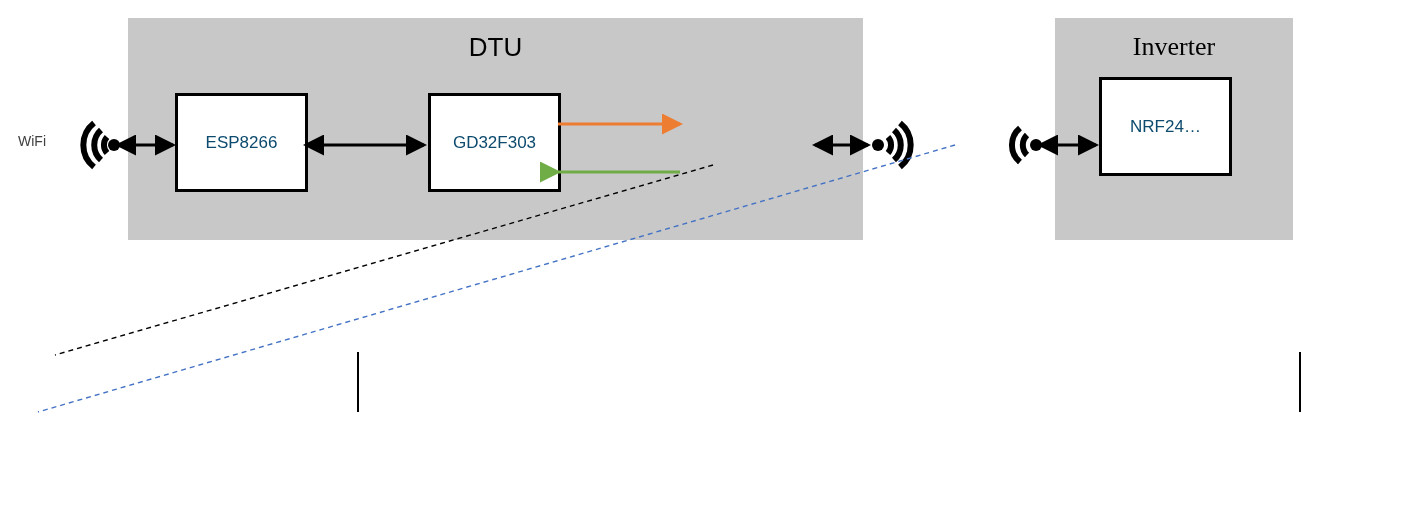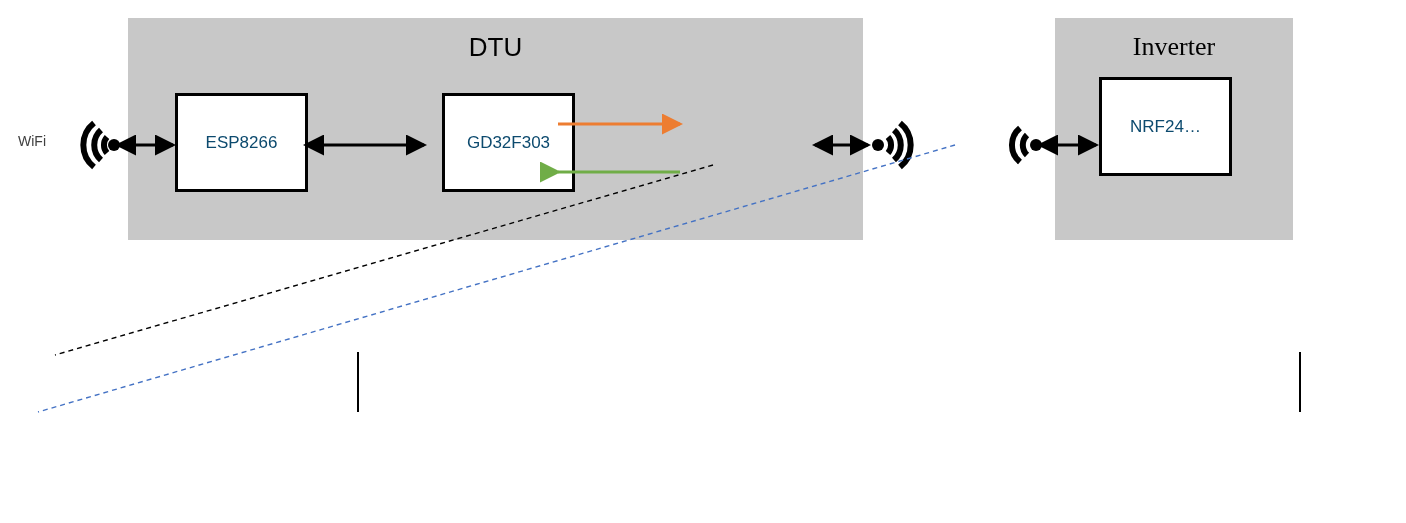--- a/index.html
+++ b/index.html
@@ -30,21 +30,21 @@
     <div class="encl-title">DTU</div>
   </div>
 
   <div class="encl" style="left:1055px;top:18px;width:238px;height:222px;font-family:Liberation Serif, serif;">
     <div class="encl-title">Inverter</div>
   </div>
 
   <div class="chip" style="left:175px;top:93px;width:127px;height:93px;">
     <span>ESP8266</span>
   </div>
-  <div class="chip" style="left:428px;top:93px;width:127px;height:93px;margin-left:14px;">
+  <div class="chip" style="left:428px;top:93px;width:127px;height:93px;">
     <span>GD32F303</span>
   </div>
   <div class="chip" style="left:1099px;top:77px;width:127px;height:93px;">
     <span>NRF24…</span>
   </div>
 
   <div class="wifi-label" style="left:18px;top:133px;">WiFi</div>
 </div>
 
 <svg class="overlay" viewBox="0 0 1406 523">

